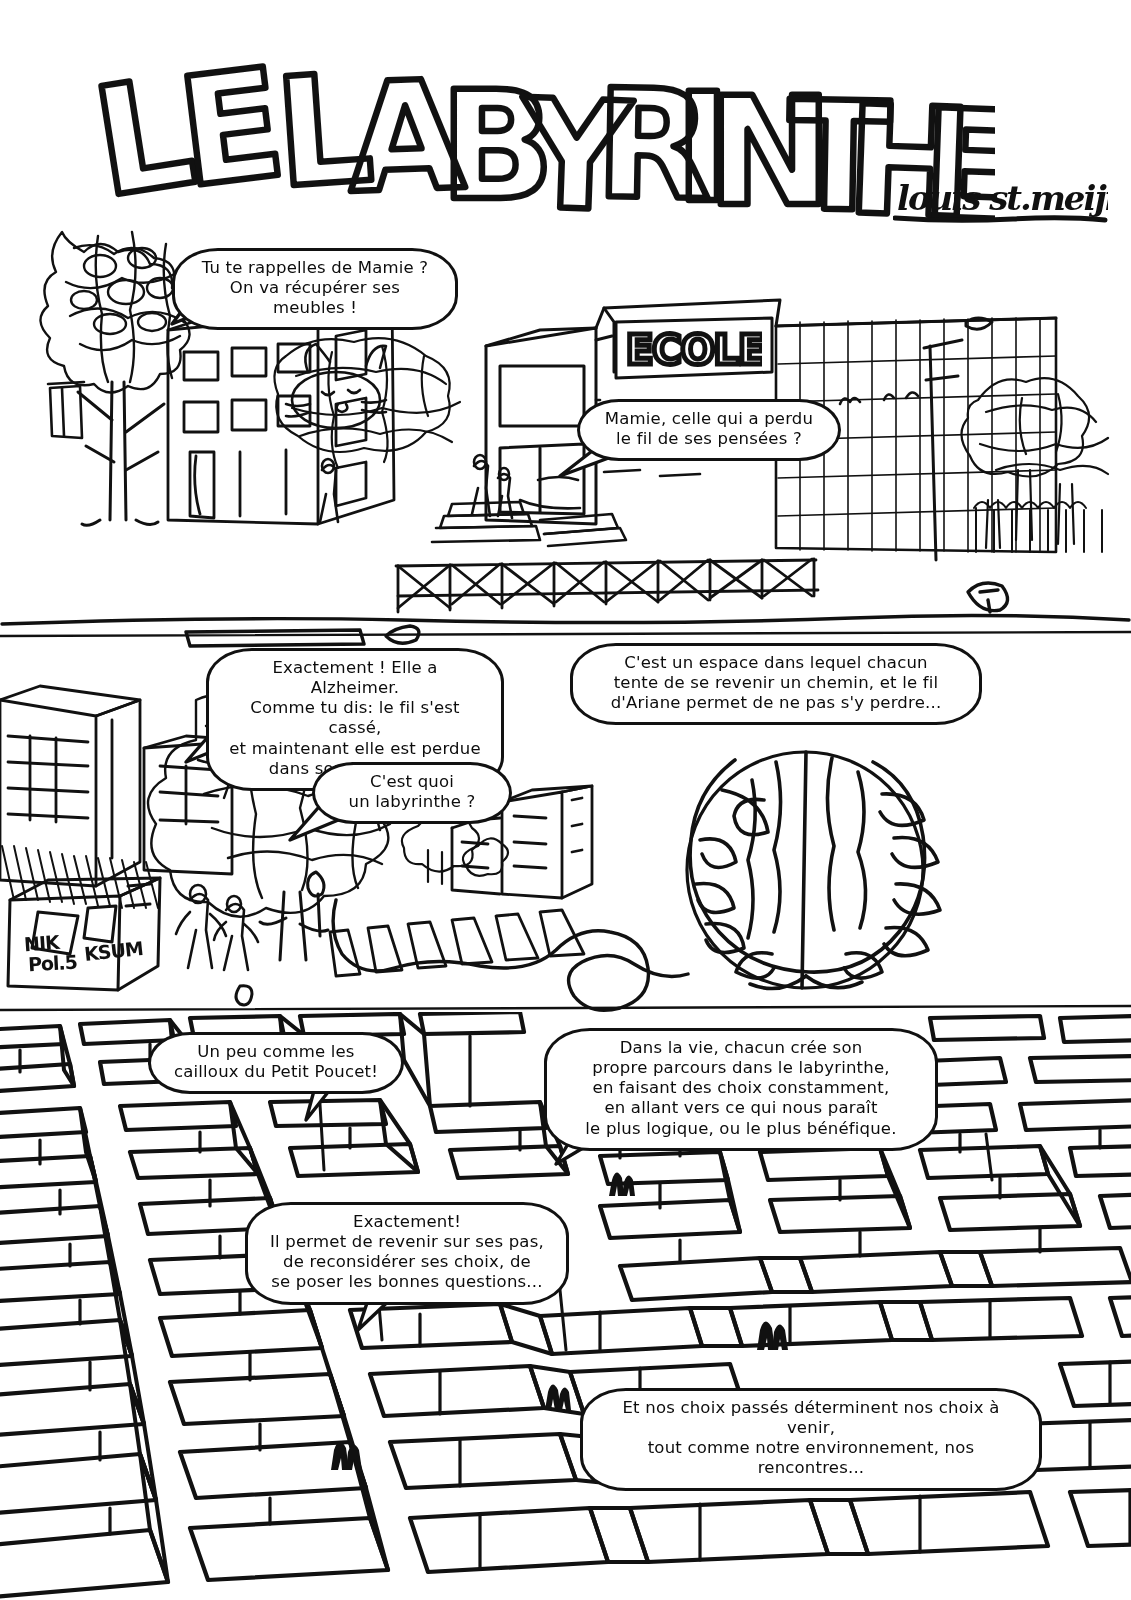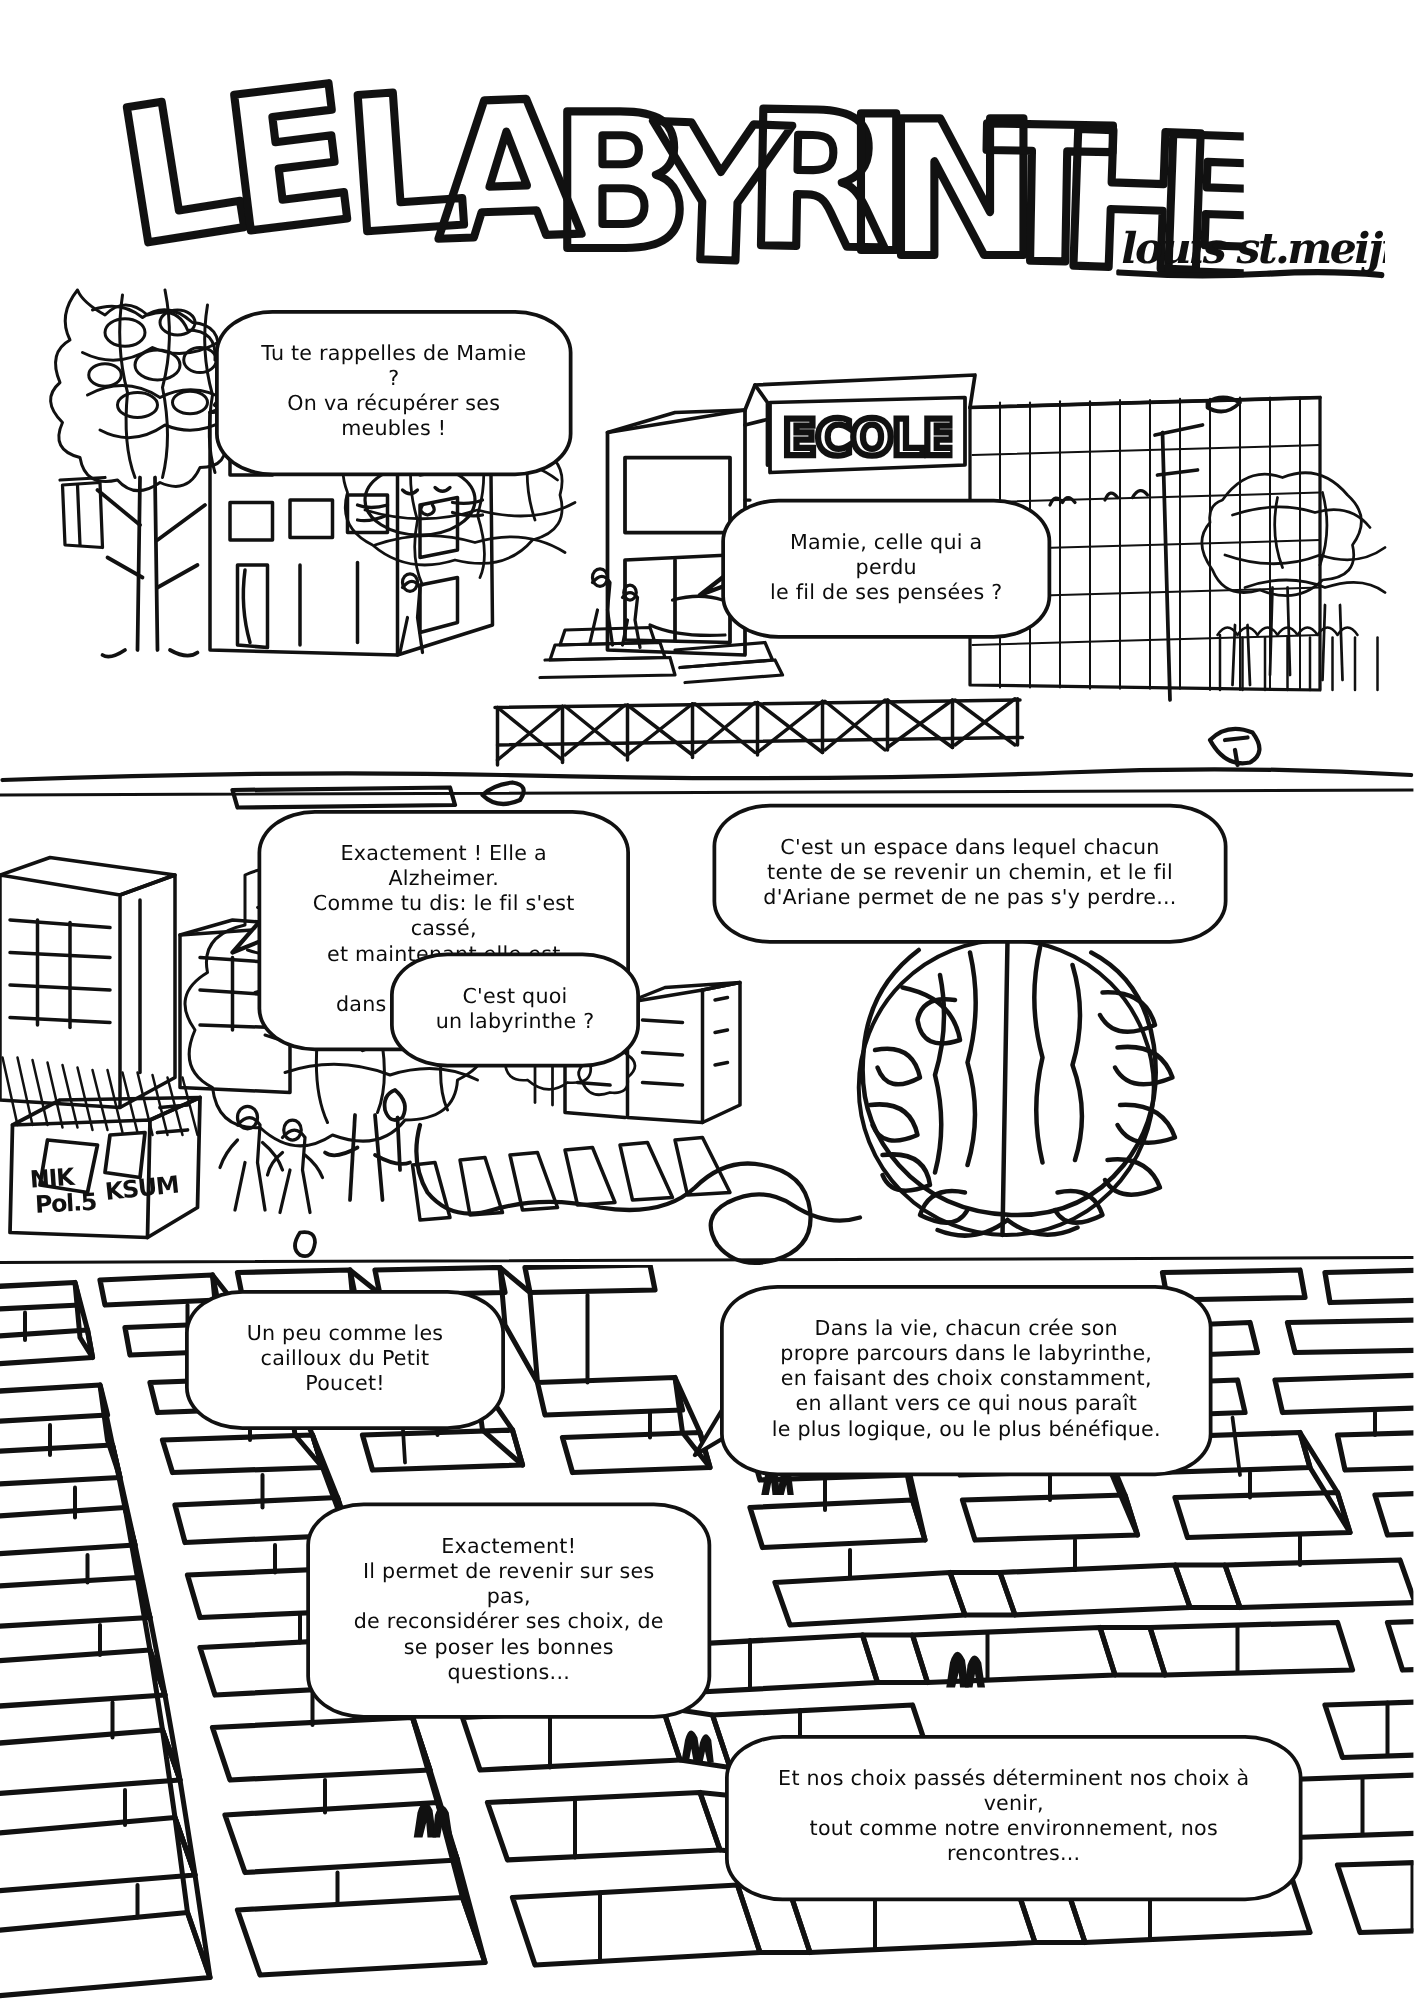--- a/index.html
+++ b/index.html
@@ -84,32 +84,32 @@
     padding: 7px 18px 9px 18px;
     font-family: "DejaVu Sans", sans-serif;
     font-size: 16.5px;
     line-height: 1.22;
     color: #0c0c0c;
     text-align: center;
     z-index: 30;
     letter-spacing: 0.2px;
   }
   .bubble p {
-    margin: 15px;
+    margin: 0;
     white-space: pre-line;
   }
 
   
   #bubble-1 { left: 172px; top: 248px; width: 286px; }
   #bubble-2 { left: 577px; top: 399px; width: 264px; }
   #bubble-3 { left: 206px; top: 648px; width: 298px; }
   #bubble-4 { left: 570px; top: 643px; width: 412px; }
   #bubble-5 { left: 312px; top: 762px; width: 200px; }
   #bubble-6 { left: 148px; top: 1032px; width: 256px; }
-  #bubble-7 { left: 576px; top: 1028px; width: 394px; }
+  #bubble-7 { left: 544px; top: 1028px; width: 394px; }
   #bubble-8 { left: 245px; top: 1202px; width: 324px; }
   #bubble-9 { left: 580px; top: 1388px; width: 462px; }
 
   
   .panel-zone {
     position: absolute;
     z-index: 5;
   }
   #panel-1 { left: 0; top: 222px; width: 1131px; height: 396px; }
   #panel-2 { left: 0; top: 618px; width: 1131px; height: 394px; }

